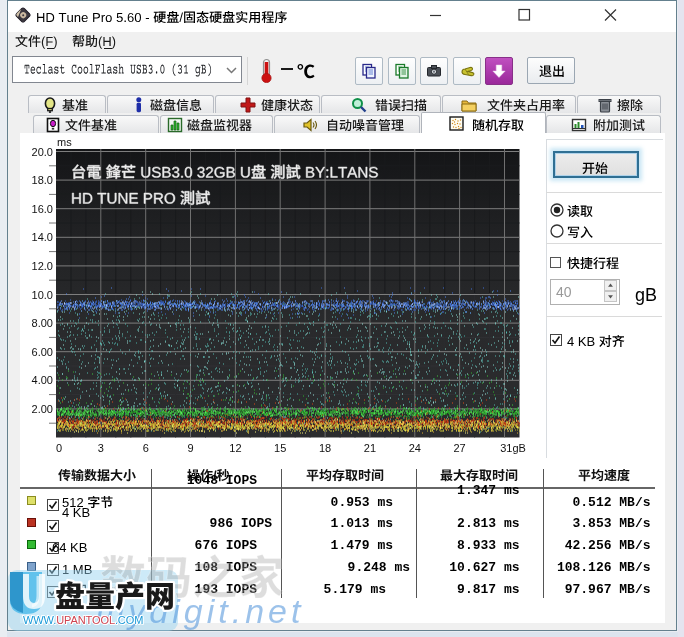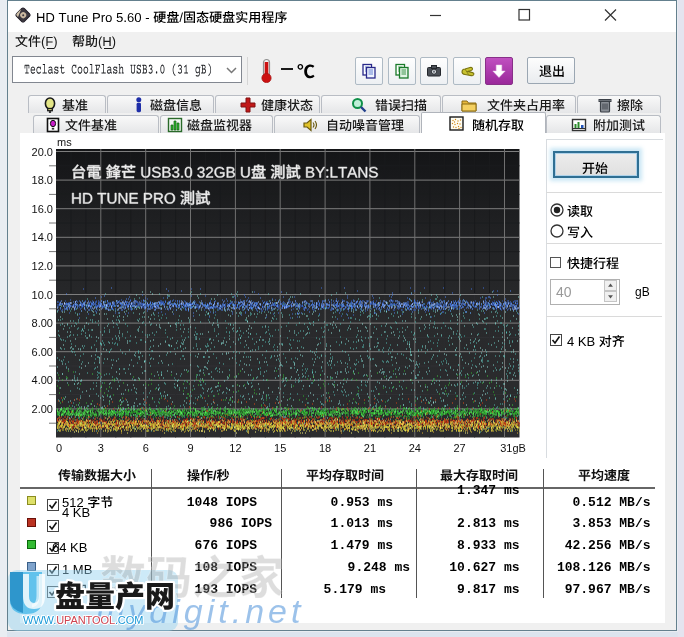--- a/index.html
+++ b/index.html
@@ -308,21 +308,21 @@
 <div style="position:absolute;left:27px;top:496px;width:9px;height:9px;background:#dee069;border:1px solid #8a8c20"></div>
 <div style="position:absolute;left:47px;top:499px;width:12px;height:12px">
     <svg width="12" height="12" viewBox="0 0 12 12">
       <rect x=".5" y=".5" width="11" height="11" fill="#fff" stroke="#444"></rect>
       <path d="M2.5 6l2.5 3 4.5-6.5" stroke="#111" stroke-width="1.6" fill="none"></path>
     </svg>
   </div>
 <svg class="st" style="left:62.0px;top:492.0px" width="54" height="20" viewBox="0 0 54 20">
     <path transform="translate(0,15)" fill="#000" d="M6.7 -2.9Q6.7 -1.5 5.8 -0.7Q5 0.1 3.5 0.1Q2.3 0.1 1.5 -0.4Q0.7 -1 0.5 -2L1.7 -2.1Q2 -0.8 3.5 -0.8Q4.5 -0.8 5 -1.4Q5.5 -1.9 5.5 -2.9Q5.5 -3.7 5 -4.3Q4.4 -4.8 3.6 -4.8Q3.1 -4.8 2.7 -4.6Q2.3 -4.5 1.9 -4.1H0.8L1.1 -8.9H6.2V-8H2.1L1.9 -5.1Q2.7 -5.7 3.8 -5.7Q5.1 -5.7 5.9 -4.9Q6.7 -4.2 6.7 -2.9Z M8.2 0V-1H10.5V-7.9L8.5 -6.4V-7.5L10.6 -8.9H11.6V-1H13.8V0Z M15.1 0V-0.8Q15.4 -1.5 15.9 -2.1Q16.4 -2.7 16.9 -3.1Q17.4 -3.6 17.9 -4Q18.4 -4.4 18.8 -4.8Q19.2 -5.2 19.5 -5.6Q19.7 -6 19.7 -6.6Q19.7 -7.3 19.3 -7.7Q18.9 -8.1 18.1 -8.1Q17.4 -8.1 16.9 -7.7Q16.4 -7.3 16.3 -6.6L15.2 -6.7Q15.3 -7.8 16.1 -8.4Q16.9 -9.1 18.1 -9.1Q19.4 -9.1 20.2 -8.4Q20.9 -7.8 20.9 -6.6Q20.9 -6.1 20.7 -5.6Q20.4 -5.1 20 -4.6Q19.5 -4 18.2 -3Q17.4 -2.4 17 -1.9Q16.6 -1.4 16.4 -1H21V0Z M31.1 -4.7V-4H26.2V-2.8H31.1V-0.4C31.1 -0.2 31.1 -0.1 30.8 -0.1C30.6 -0.1 29.7 -0.1 28.8 -0.2C29 0.2 29.3 0.7 29.4 1.1C30.4 1.1 31.2 1.1 31.7 0.9C32.3 0.7 32.5 0.3 32.5 -0.4V-2.8H37.4V-4H32.5V-4.3C33.6 -5 34.7 -5.8 35.5 -6.6L34.6 -7.3L34.3 -7.2H28.3V-6.1H33.1C32.5 -5.6 31.8 -5.1 31.1 -4.7ZM30.7 -10.7C30.9 -10.4 31.1 -10 31.3 -9.7H26.3V-6.9H27.5V-8.5H36.1V-6.9H37.3V-9.7H32.8C32.6 -10.1 32.3 -10.6 31.9 -11.1Z M39.6 -6.4V-5.2H42.8V1.1H44.1V-5.2H48.2V-2.1C48.2 -1.9 48.1 -1.9 47.9 -1.9C47.6 -1.9 46.7 -1.9 45.8 -1.9C46 -1.5 46.2 -1 46.2 -0.6C47.4 -0.6 48.3 -0.6 48.8 -0.8C49.3 -1 49.5 -1.4 49.5 -2.1V-6.4ZM46.4 -11V-9.6H43.2V-11H41.9V-9.6H39V-8.4H41.9V-7H43.2V-8.4H46.4V-7H47.7V-8.4H50.6V-9.6H47.7V-11Z"></path>
   </svg>
-<div class="num" style="left:97px;top:495px;width:160px">1048 IOPS</div>
+<div class="num" style="left:97px;top:473px;width:160px">1048 IOPS</div>
 <div class="num" style="left:233px;top:495px;width:160px">0.953 ms</div>
 <div class="num" style="left:359.5px;top:483px;width:160px">1.347 ms</div>
 <div class="num" style="left:490.5px;top:495px;width:160px">0.512 MB/s</div>
 <div style="position:absolute;left:27px;top:518px;width:9px;height:9px;background:#bb3322;border:1px solid #6a1008"></div>
 <div style="position:absolute;left:47px;top:520px;width:12px;height:12px">
     <svg width="12" height="12" viewBox="0 0 12 12">
       <rect x=".5" y=".5" width="11" height="11" fill="#fff" stroke="#444"></rect>
       <path d="M2.5 6l2.5 3 4.5-6.5" stroke="#111" stroke-width="1.6" fill="none"></path>
     </svg>
   </div>
@@ -397,21 +397,21 @@
   </svg>
 <div id="numin">40</div>
 <div id="spin">
     <svg width="13" height="11" viewBox="0 0 13 11">
       <path d="M6.5 3l3 4h-6z" fill="#555"></path>
     </svg>
     <svg width="13" height="11" viewBox="0 0 13 11">
       <path d="M6.5 8l-3-4h6z" fill="#555"></path>
     </svg>
   </div>
-<div class="lab" style="left:635px;top:285px;font-size:12px">gB</div>
+<div class="lab" style="left:635px;top:285px;font-size:18px">gB</div>
 <div style="position:absolute;left:550px;top:334px;width:12px;height:12px">
     <svg width="12" height="12" viewBox="0 0 12 12">
       <rect x=".5" y=".5" width="11" height="11" fill="#fff" stroke="#444"></rect>
       <path d="M2.5 6l2.5 3 4.5-6.5" stroke="#111" stroke-width="1.6" fill="none"></path>
     </svg>
   </div>
 <svg class="st" style="left:567.0px;top:330.5px" width="60" height="20" viewBox="0 0 60 20">
     <path transform="translate(0,15)" fill="#000" d="M5.6 -2V0H4.5V-2H0.3V-2.9L4.4 -8.9H5.6V-2.9H6.8V-2ZM4.5 -7.7Q4.5 -7.6 4.3 -7.3Q4.2 -7 4.1 -6.9L1.8 -3.5L1.5 -3.1L1.4 -2.9H4.5Z M17.9 0 14.3 -4.3 13.1 -3.4V0H11.9V-8.9H13.1V-4.5L17.4 -8.9H18.9L15.1 -5.1L19.4 0Z M27.5 -2.5Q27.5 -1.3 26.6 -0.7Q25.8 0 24.2 0H20.6V-8.9H23.8Q27 -8.9 27 -6.8Q27 -6 26.5 -5.4Q26.1 -4.9 25.3 -4.7Q26.3 -4.6 26.9 -4Q27.5 -3.4 27.5 -2.5ZM25.8 -6.6Q25.8 -7.4 25.3 -7.7Q24.8 -8 23.8 -8H21.8V-5.1H23.8Q24.8 -5.1 25.3 -5.5Q25.8 -5.9 25.8 -6.6ZM26.3 -2.6Q26.3 -4.2 24.1 -4.2H21.8V-1H24.1Q25.3 -1 25.8 -1.4Q26.3 -1.8 26.3 -2.6Z M38.2 -5.1C38.8 -4.2 39.4 -3 39.6 -2.2L40.6 -2.7C40.4 -3.5 39.8 -4.7 39.2 -5.6ZM32.8 -5.8C33.6 -5.1 34.4 -4.3 35.2 -3.5C34.4 -1.9 33.5 -0.7 32.3 0.1C32.6 0.3 33 0.8 33.2 1.1C34.3 0.2 35.3 -0.9 36.1 -2.4C36.6 -1.8 37.1 -1.1 37.4 -0.6L38.3 -1.5C38 -2.1 37.3 -2.9 36.6 -3.7C37.2 -5.3 37.6 -7 37.8 -9.1L37 -9.4L36.8 -9.3H32.7V-8.2H36.5C36.3 -6.9 36 -5.8 35.7 -4.7C35 -5.4 34.3 -6 33.7 -6.6ZM41.6 -11V-7.9H38.1V-6.8H41.6V-0.5C41.6 -0.3 41.5 -0.2 41.3 -0.2C41.1 -0.2 40.3 -0.2 39.6 -0.2C39.7 0.1 39.9 0.7 40 1.1C41.1 1.1 41.8 1 42.2 0.8C42.7 0.6 42.8 0.2 42.8 -0.5V-6.8H44.3V-7.9H42.8V-11Z M53.2 -4.3V1.1H54.5V-4.3ZM48.1 -4.4V-2.9C48.1 -1.9 47.9 -0.7 46.3 0.2C46.6 0.4 47 0.8 47.2 1.1C49.1 0.1 49.3 -1.5 49.3 -2.9V-4.4ZM53.3 -8.6C52.8 -7.9 52.2 -7.3 51.3 -6.9C50.4 -7.4 49.7 -7.9 49.1 -8.6ZM50.3 -10.7C50.6 -10.4 50.8 -10 51 -9.7H45.6V-8.6H47.8C48.4 -7.7 49.2 -6.9 50.1 -6.3C48.7 -5.7 47.1 -5.4 45.3 -5.2C45.5 -4.9 45.8 -4.4 46 -4.1C48 -4.4 49.8 -4.9 51.3 -5.6C52.8 -4.9 54.6 -4.4 56.7 -4.2C56.8 -4.5 57.2 -5.1 57.4 -5.3C55.6 -5.5 54 -5.8 52.6 -6.3C53.5 -6.9 54.2 -7.7 54.8 -8.6H57V-9.7H52.4C52.2 -10.1 51.9 -10.6 51.5 -11.1Z"></path>
   </svg>
 

